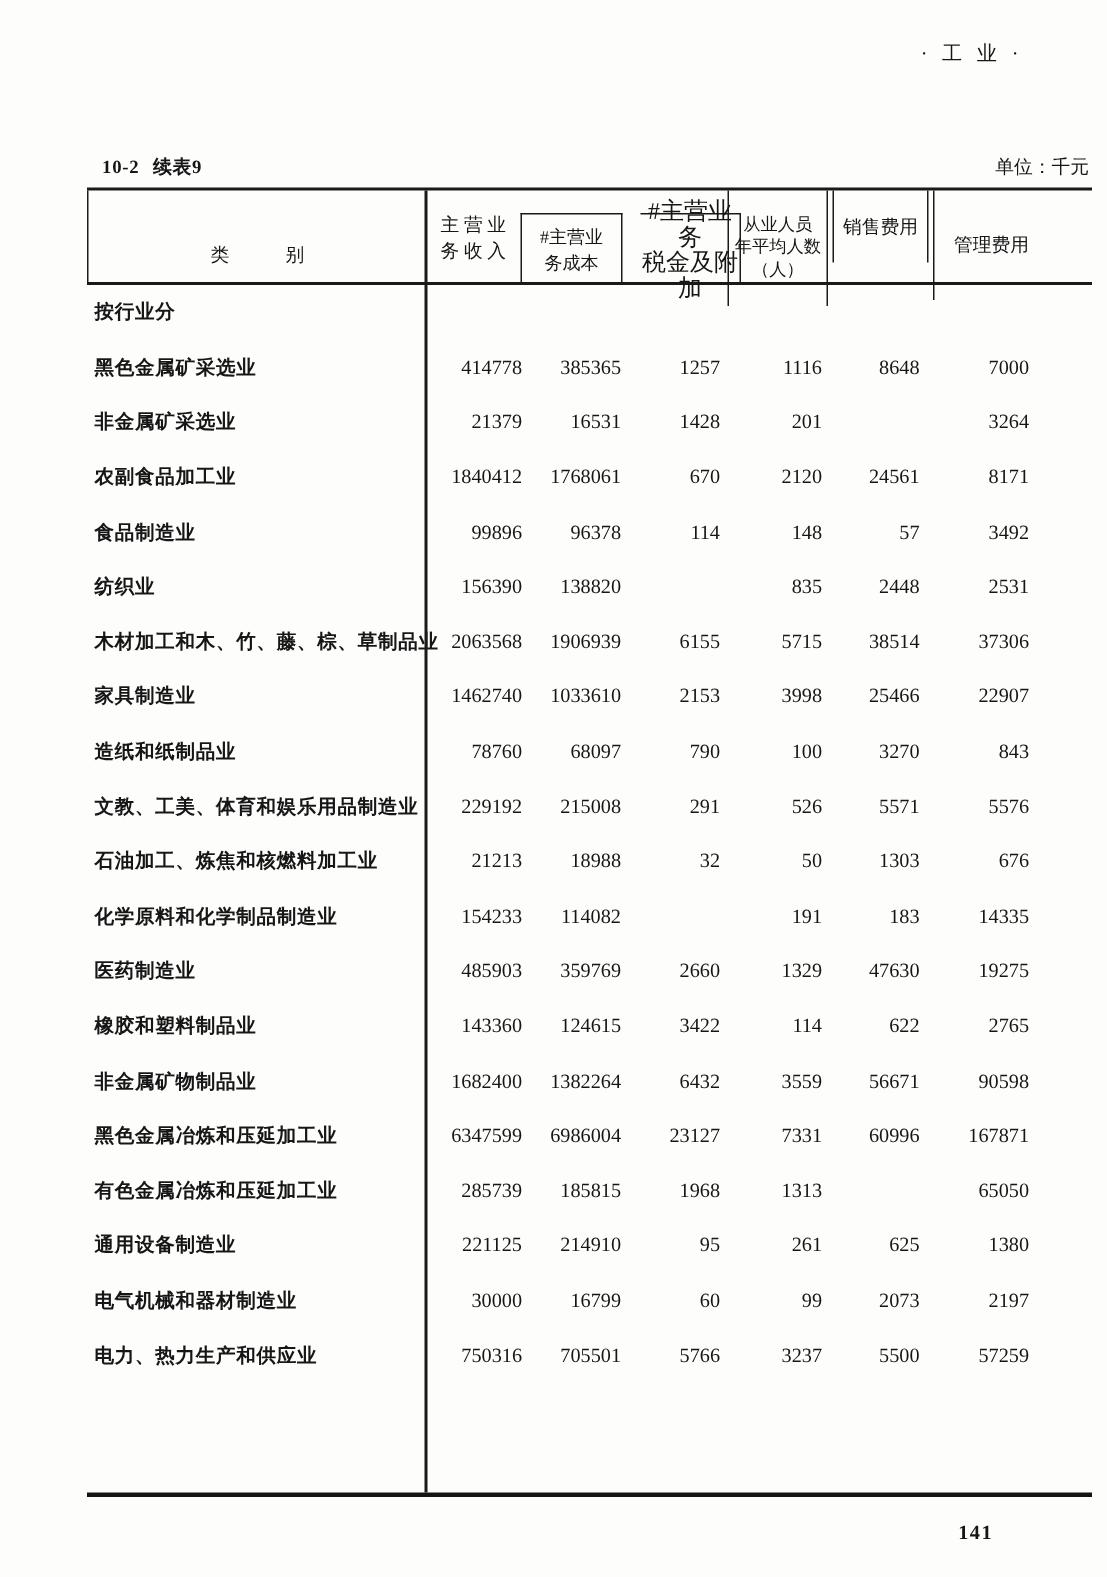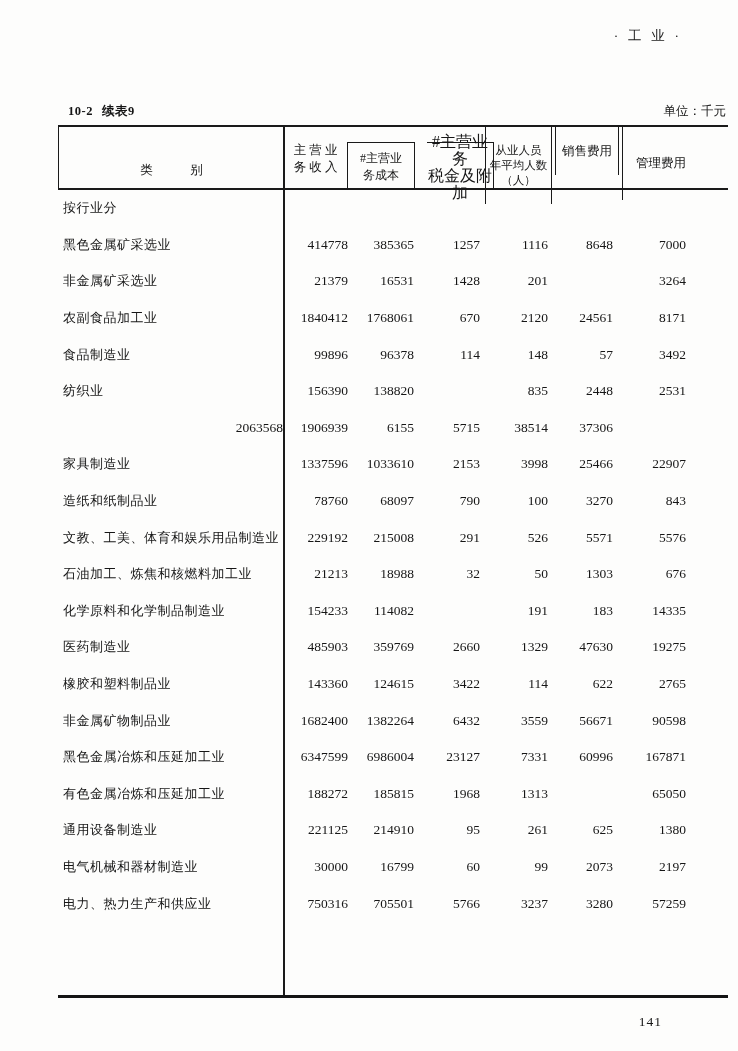--- a/index.html
+++ b/index.html
@@ -94,36 +94,36 @@
   .trow {
     display: grid;
     grid-template-columns: 225px 65px 66px 66px 68px 65px 73px;
     height: 36.6px;
     align-items: center;
   }
   .cat {
     padding-left: 5px;
     font-size: 13px;
     letter-spacing: 0.5px;
-    font-weight: 400;
+    font-weight: 700;
     white-space: nowrap;
   }
   .num {
     text-align: right;
     font-size: 13.5px;
     font-weight: 500;
     font-variant-numeric: tabular-nums;
   }
   .page-number {
     position: absolute;
     top: 1014px;
     right: 76px;
     font-size: 13.5px;
     letter-spacing: 1px;
-    font-weight: 400;
+    font-weight: 700;
     text-align: right;
   }
 </style>
 </head>
 <body>
 
 <div class="running-head">·  工  业  ·</div>
 
 <div class="table-caption">
   <span>10-2</span><span class="caption-note">续表9</span>
@@ -212,30 +212,31 @@
       <div class="trow">
         <span class="cat">纺织业</span>
         <span class="num">156390</span>
         <span class="num">138820</span>
         <span class="num"></span>
         <span class="num">835</span>
         <span class="num">2448</span>
         <span class="num">2531</span>
       </div>
       <div class="trow">
+        <span class="cat">木材加工和木、竹、藤、棕、草制品业</span>
         <span class="num">2063568</span>
         <span class="num">1906939</span>
         <span class="num">6155</span>
         <span class="num">5715</span>
         <span class="num">38514</span>
         <span class="num">37306</span>
       </div>
       <div class="trow">
         <span class="cat">家具制造业</span>
-        <span class="num">1337596</span>
+        <span class="num">1462740</span>
         <span class="num">1033610</span>
         <span class="num">2153</span>
         <span class="num">3998</span>
         <span class="num">25466</span>
         <span class="num">22907</span>
       </div>
       <div class="trow">
         <span class="cat">造纸和纸制品业</span>
         <span class="num">78760</span>
         <span class="num">68097</span>
@@ -302,21 +303,21 @@
         <span class="cat">黑色金属冶炼和压延加工业</span>
         <span class="num">6347599</span>
         <span class="num">6986004</span>
         <span class="num">23127</span>
         <span class="num">7331</span>
         <span class="num">60996</span>
         <span class="num">167871</span>
       </div>
       <div class="trow">
         <span class="cat">有色金属冶炼和压延加工业</span>
-        <span class="num">188272</span>
+        <span class="num">285739</span>
         <span class="num">185815</span>
         <span class="num">1968</span>
         <span class="num">1313</span>
         <span class="num"></span>
         <span class="num">65050</span>
       </div>
       <div class="trow">
         <span class="cat">通用设备制造业</span>
         <span class="num">221125</span>
         <span class="num">214910</span>
@@ -333,19 +334,19 @@
         <span class="num">99</span>
         <span class="num">2073</span>
         <span class="num">2197</span>
       </div>
       <div class="trow">
         <span class="cat">电力、热力生产和供应业</span>
         <span class="num">750316</span>
         <span class="num">705501</span>
         <span class="num">5766</span>
         <span class="num">3237</span>
-        <span class="num">3280</span>
+        <span class="num">5500</span>
         <span class="num">57259</span>
       </div>
     </div>
 </div>
 
 <div class="page-number">141</div>
 
 </body></html>

